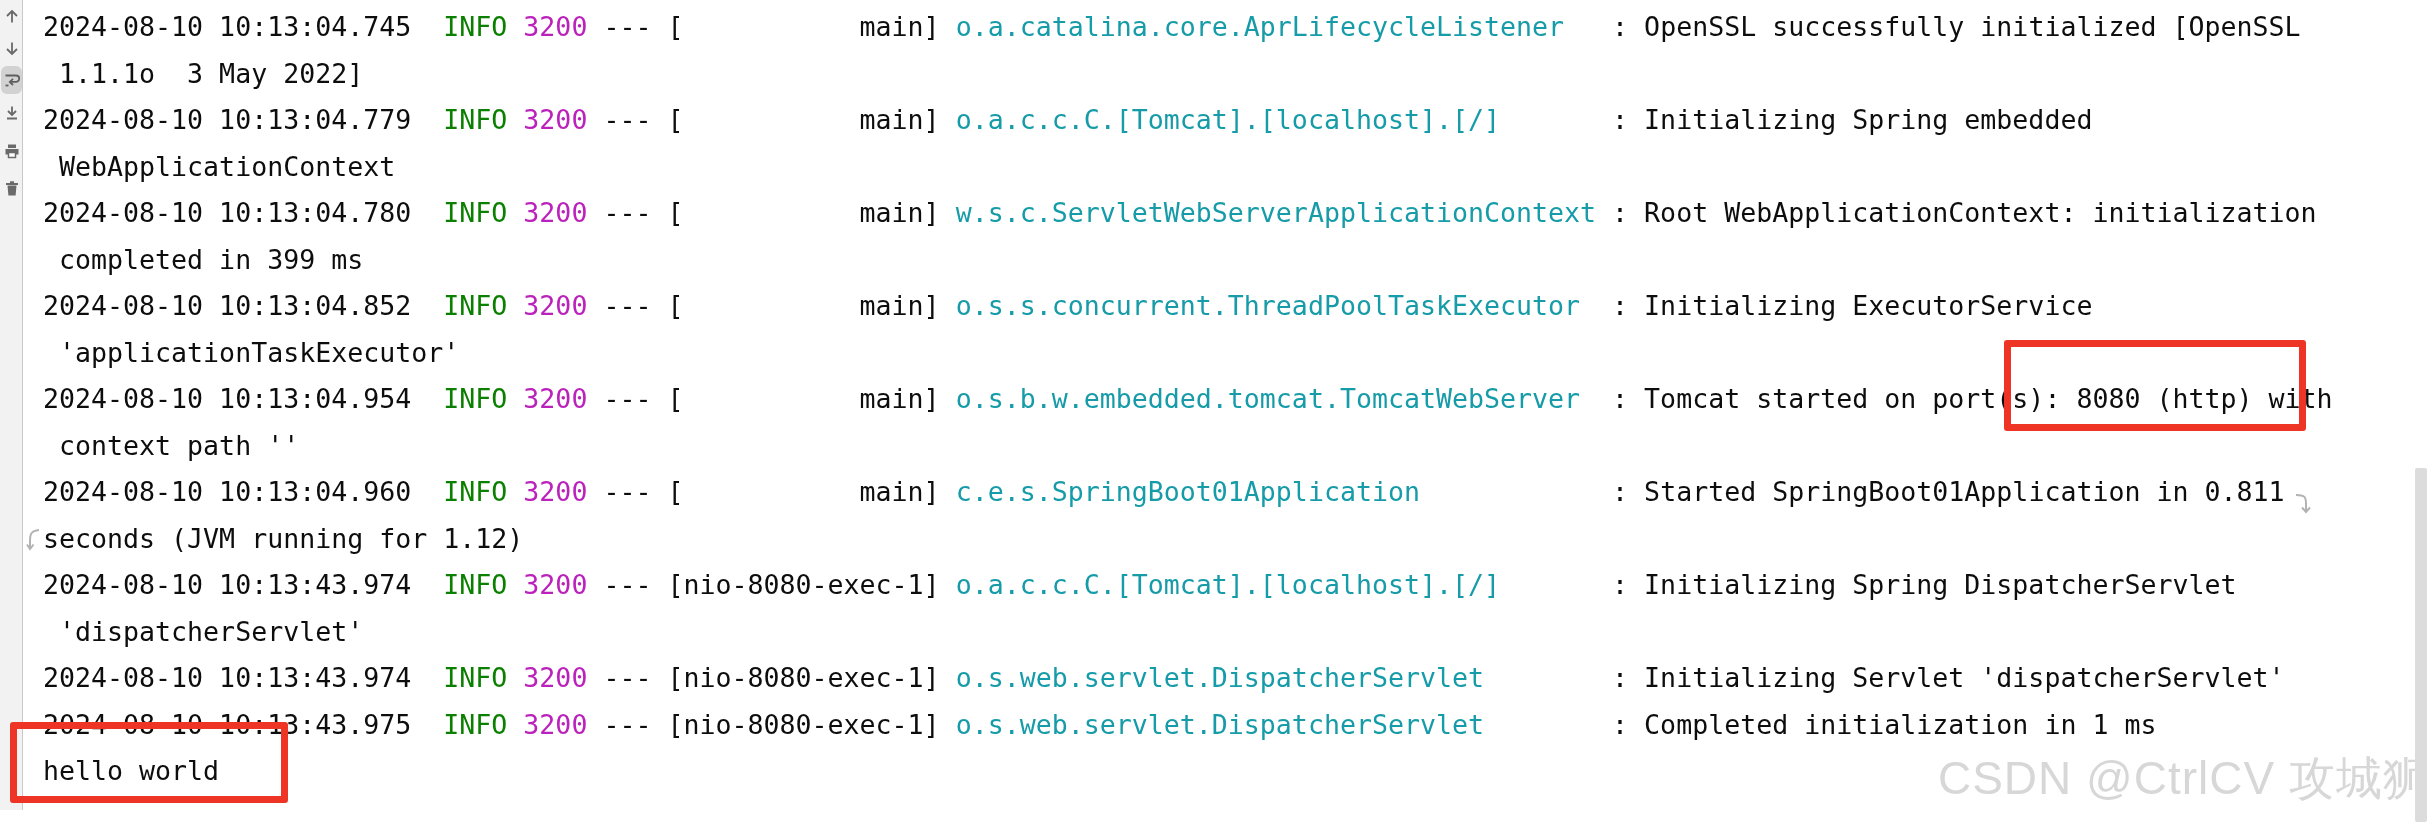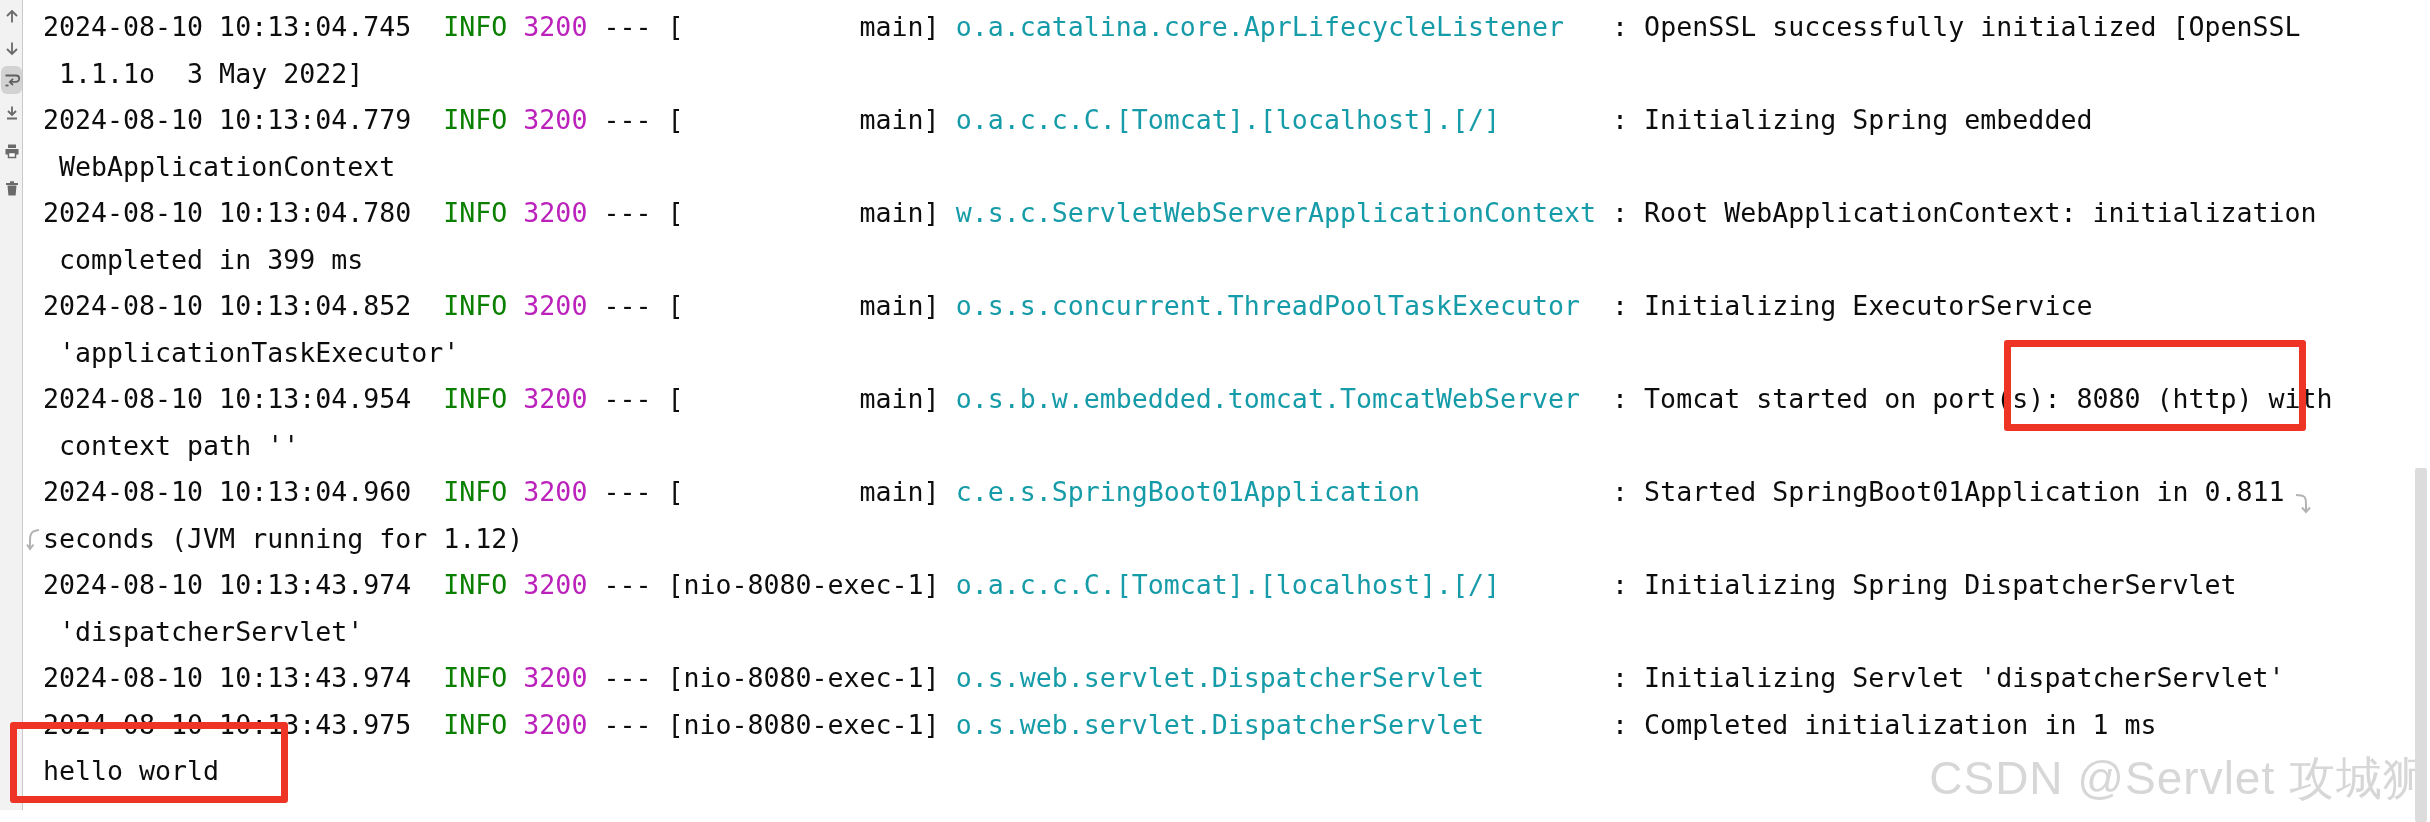--- a/index.html
+++ b/index.html
@@ -107,15 +107,15 @@
         <path d="M13 2c-8 1-9 4-9 11v8" fill="none" stroke="#b3b3b3" stroke-width="2"></path>
         <path d="M1 16.5 4 21l3.5-4.5" fill="none" stroke="#b3b3b3" stroke-width="2"></path>
       </svg>
   </div>
 
   <div class="redbox" id="redbox-port"></div>
   <div class="redbox" id="redbox-hello"></div>
 
   <div id="vscroll"></div>
 
-  <div id="watermark">CSDN @Servlet 攻城狮</div>
+  <div id="watermark">CSDN @CtrlCV 攻城狮</div>
 
 </div>
 
 </body></html>

